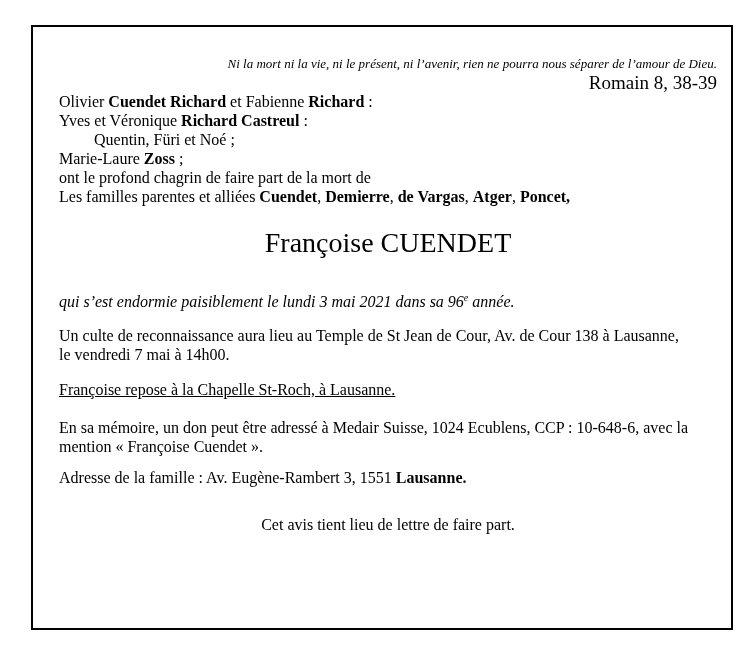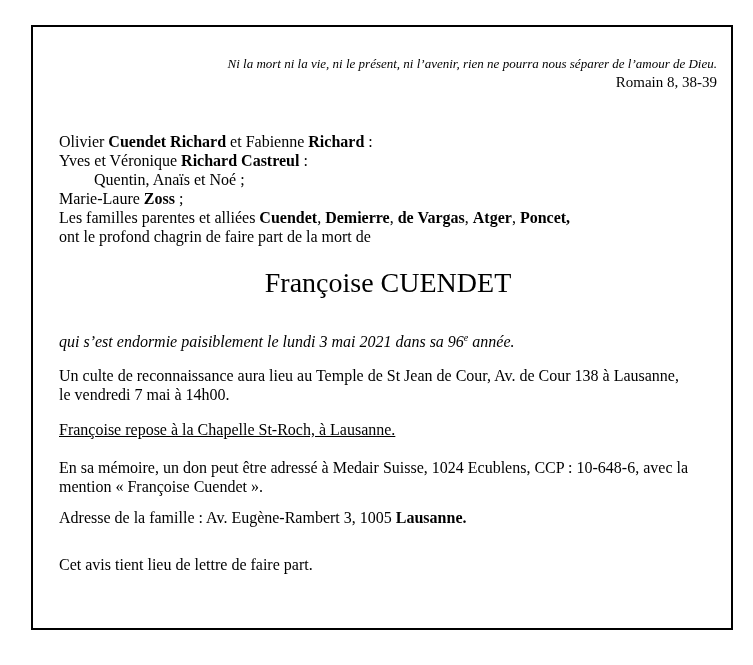--- a/index.html
+++ b/index.html
@@ -33,24 +33,23 @@
   }
   .epigraph {
     text-align: right;
     line-height: 19px;
   }
   .epigraph .quote {
     font-style: italic;
     font-size: 13px;
   }
   .epigraph .attribution {
-    font-size: 15px;
+    font-size: 19px;
   }
   .family {
-    margin-top: 40px;
     font-size: 16px;
     line-height: 19px;
     white-space: nowrap;
   }
   .fline { height: 19px; }
   .fline.indent { padding-left: 35px; }
   .deceased-title {
     margin-top: 20px;
     font-size: 28px;
     font-weight: normal;
@@ -66,20 +65,21 @@
   .para .pline { height: 19px; }
   .p-death    { margin-top: 33px; font-style: italic; }
   .p-service  { margin-top: 15px; }
   .p-repose   { margin-top: 16px; text-decoration: underline; }
   .p-donation { margin-top: 19px; }
   .p-address  { margin-top: 12px; }
   .closing {
     margin-top: 28px;
     font-size: 16px;
     line-height: 19px;
+    text-align: center;
     white-space: nowrap;
   }
   sup.age-sup {
     font-size: 10px;
     vertical-align: super;
     line-height: 0;
   }
   b { font-weight: bold; }
 </style>
 </head>
@@ -90,24 +90,24 @@
     <div class="content">
 
       <div class="epigraph">
         <div class="quote">Ni la mort ni la vie, ni le présent, ni l’avenir, rien ne pourra nous séparer de l’amour de Dieu.</div>
         <div class="attribution">Romain 8, 38-39</div>
       </div>
 
       <div class="family">
         <div class="fline"><span>Olivier </span><b>Cuendet Richard</b><span> et Fabienne </span><b>Richard</b><span> :</span></div>
         <div class="fline"><span>Yves et Véronique </span><b>Richard Castreul</b><span> :</span></div>
-        <div class="fline indent"><span>Quentin, Anaïs et Noé ;</span></div>
+        <div class="fline indent"><span>Quentin, Füri et Noé ;</span></div>
         <div class="fline"><span>Marie-Laure </span><b>Zoss</b><span> ;</span></div>
+        <div class="fline"><span>ont le profond chagrin de faire part de la mort de</span></div>
         <div class="fline"><span>Les familles parentes et alliées </span><b>Cuendet</b><span>, </span><b>Demierre</b><span>, </span><b>de Vargas</b><span>, </span><b>Atger</b><span>, </span><b>Poncet,</b></div>
-        <div class="fline"><span>ont le profond chagrin de faire part de la mort de</span></div>
       </div>
 
       <div class="deceased-title">Françoise CUENDET</div>
 
       <div class="para p-death">
         <div class="pline"><span>qui s’est endormie paisiblement le lundi 3 mai 2021 dans sa 96</span><sup class="age-sup">e</sup><span> année.</span></div>
       </div>
 
       <div class="para p-service">
         <div class="pline">Un culte de reconnaissance aura lieu au Temple de St Jean de Cour, Av. de Cour 138 à Lausanne,</div>
@@ -117,20 +117,20 @@
       <div class="para p-repose">
         <div class="pline">Françoise repose à la Chapelle St-Roch, à Lausanne.</div>
       </div>
 
       <div class="para p-donation">
         <div class="pline">En sa mémoire, un don peut être adressé à Medair Suisse, 1024 Ecublens, CCP : 10-648-6, avec la</div>
         <div class="pline">mention « Françoise Cuendet ».</div>
       </div>
 
       <div class="para p-address">
-        <div class="pline"><span>Adresse de la famille : Av. Eugène-Rambert 3, 1005 </span><b>Lausanne.</b></div>
+        <div class="pline"><span>Adresse de la famille : Av. Eugène-Rambert 3, 1551 </span><b>Lausanne.</b></div>
       </div>
 
       <div class="closing">Cet avis tient lieu de lettre de faire part.</div>
 
     </div>
   </div>
 </div>
 
 </body></html>

